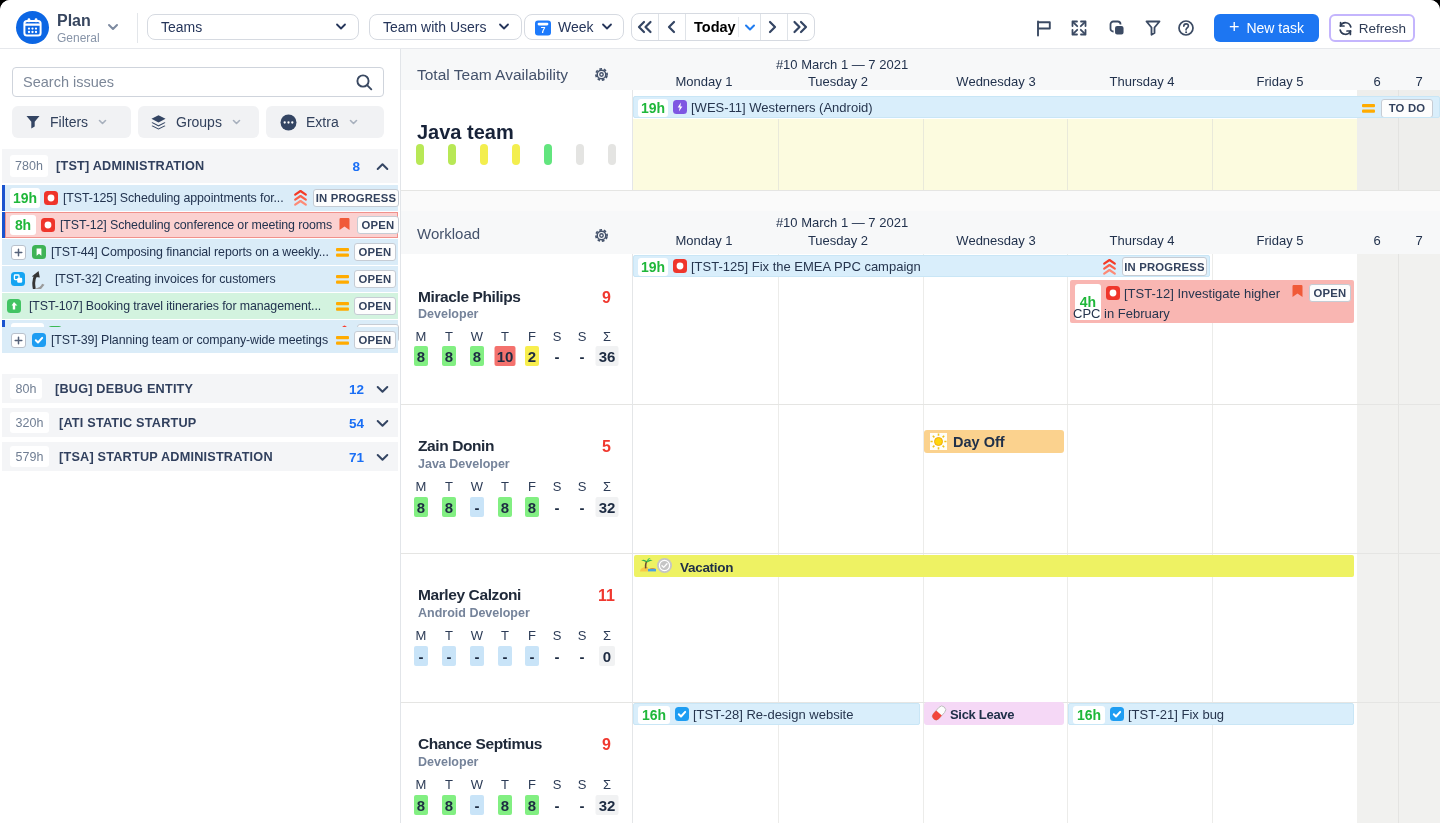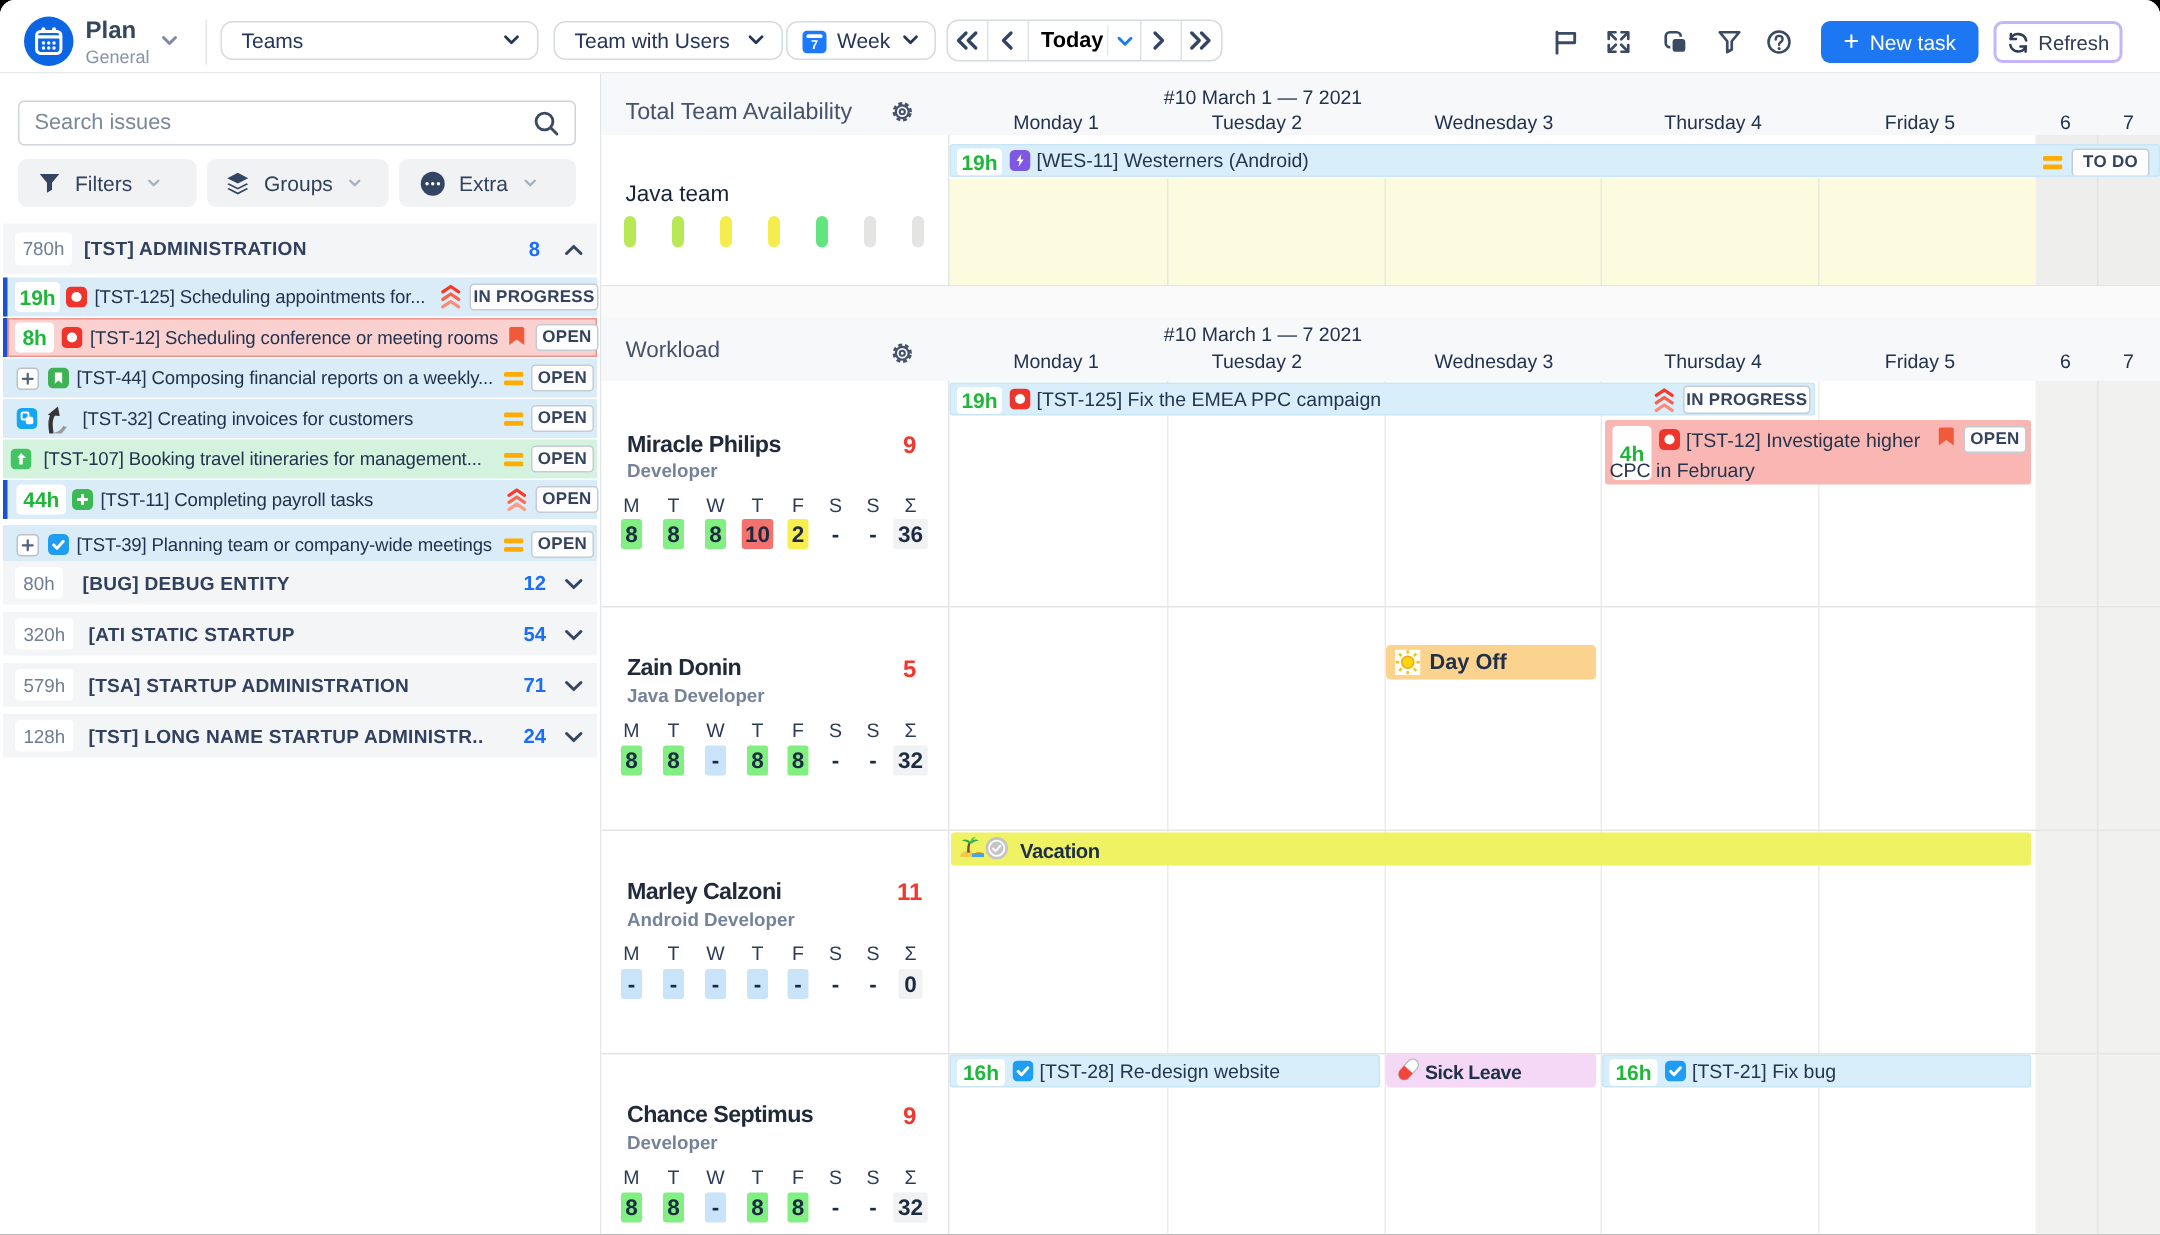--- a/index.html
+++ b/index.html
@@ -277,21 +277,21 @@
       </svg>
   <div class="stxt" style="left:62px;">[TST-11] Completing payroll tasks</div>
   <svg style="position:absolute;left:332px;top:3.5px;" width="15" height="19" viewBox="0 0 16 19" fill="none">
     <path d="M2.5 6l5.5-3.8L13.5 6" stroke="#fa3b2b" stroke-width="2.3" stroke-linejoin="round" stroke-linecap="round"></path>
     <path d="M2.5 11l5.5-3.8L13.5 11" stroke="#fc6a50" stroke-width="2.3" stroke-linejoin="round" stroke-linecap="round"></path>
     <path d="M2.5 16l5.5-3.8L13.5 16" stroke="#fd9b88" stroke-width="2.3" stroke-linejoin="round" stroke-linecap="round"></path>
   </svg>
   <div class="badge" style="left:352px;top:4px;width:42px;height:18px;">OPEN</div>
 </div>
 
-<div class="srow" style="top:327px;height:26px;background:#daecf8;margin-top:23px;">
+<div class="srow" style="top:327px;height:26px;background:#daecf8;">
   <div class="abs" style="left:9px;top:5.5px;width:15px;height:15px;background:#fff;border:1px solid #b9c1cc;border-radius:3px;"></div>
   <svg style="position:absolute;left:9px;top:5.5px;" width="15" height="15" viewBox="0 0 15 15" fill="none">
         <path d="M7.5 4.2v6.6M4.2 7.5h6.6" stroke="#55627a" stroke-width="1.5" stroke-linecap="round"></path>
       </svg>
   <svg style="position:absolute;left:30px;top:6px;" width="14" height="14" viewBox="0 0 14 14">
         <rect width="14" height="14" rx="3.5" fill="#1e9df2"></rect>
         <path d="M3.8 7.3l2.2 2.2 4.2-4.6" stroke="#fff" stroke-width="2" fill="none" stroke-linecap="round" stroke-linejoin="round"></path>
       </svg>
   <div class="stxt" style="left:49px;">[TST-39] Planning team or company-wide meetings</div>
   <svg style="position:absolute;left:334px;top:6.5px;" width="13" height="13" viewBox="0 0 13 13">
@@ -314,28 +314,20 @@
   <div class="gtitle" style="left:57px;">[ATI STATIC STARTUP</div>
   <div class="gcount" style="right:34px;">54</div>
   <svg style="position:absolute;right:9px;top:11px;" width="13" height="9" viewBox="0 0 13 9" fill="none">
         <path d="M1.7 2l4.8 4.7L11.3 2" stroke="#344563" stroke-width="2" stroke-linecap="round" stroke-linejoin="round"></path>
       </svg>
 </div>
 <div class="grp" style="top:442px;height:29px;">
   <div class="gpill" style="left:8px;top:4px;width:39px;height:21px;">579h</div>
   <div class="gtitle" style="left:57px;">[TSA] STARTUP ADMINISTRATION</div>
   <div class="gcount" style="right:34px;">71</div>
-  <svg style="position:absolute;right:9px;top:11px;" width="13" height="9" viewBox="0 0 13 9" fill="none">
-        <path d="M1.7 2l4.8 4.7L11.3 2" stroke="#344563" stroke-width="2" stroke-linecap="round" stroke-linejoin="round"></path>
-      </svg>
-</div>
-<div class="grp" style="top:476px;height:29px;">
-  <div class="gpill" style="left:8px;top:4px;width:39px;height:21px;">128h</div>
-  <div class="gtitle" style="left:57px;">[TST] LONG NAME STARTUP ADMINISTR..</div>
-  <div class="gcount" style="right:34px;">24</div>
   <svg style="position:absolute;right:9px;top:11px;" width="13" height="9" viewBox="0 0 13 9" fill="none">
         <path d="M1.7 2l4.8 4.7L11.3 2" stroke="#344563" stroke-width="2" stroke-linecap="round" stroke-linejoin="round"></path>
       </svg>
 </div>
 
 <div class="abs" style="left:401px;top:49px;width:1039px;height:41px;background:#f7f8f9;"></div>
 <div class="abs" style="left:417px;top:66px;font-size:15.5px;color:#44526b;">Total Team Availability</div>
 <svg class="abs" style="left:593px;top:66px;" width="17" height="17" viewBox="0 0 17 17" fill="none">
   <circle cx="8.5" cy="8.5" r="5.6" stroke="#44526b" stroke-width="1.7" stroke-dasharray="2.6 1.9" transform="rotate(11 8.5 8.5)"></circle>
   <circle cx="8.5" cy="8.5" r="4.3" stroke="#44526b" stroke-width="1.5"></circle>
@@ -351,21 +343,21 @@
 <div class="dayl" style="left:1419px;top:74px;">7</div>
 
 <div class="abs" style="left:401px;top:90px;width:1039px;height:100px;background:#fff;"></div>
 <div class="abs" style="left:1357px;top:90px;width:83px;height:100px;background:#eeeeec;"></div>
 <div class="abs" style="left:1398px;top:90px;width:1px;height:100px;background:#e3e3e1;"></div>
 <div class="abs" style="left:633px;top:119px;width:724px;height:71px;background:#fcfbdf;"></div>
 <div class="vline" style="left:778px;top:119px;height:71px;background:#e9e9da;"></div>
 <div class="vline" style="left:923px;top:119px;height:71px;background:#e9e9da;"></div>
 <div class="vline" style="left:1067px;top:119px;height:71px;background:#e9e9da;"></div>
 <div class="vline" style="left:1212px;top:119px;height:71px;background:#e9e9da;"></div>
-<div class="abs" style="left:417px;top:121px;font-size:15px;font-weight:400;color:#172238;">Java team</div>
+<div class="abs" style="left:417px;top:121px;font-size:20px;font-weight:700;color:#172238;">Java team</div>
 <div class="abs" style="left:416px;top:144px;width:7.5px;height:21px;border-radius:4px;background:#b8e856;"></div>
 <div class="abs" style="left:448px;top:144px;width:7.5px;height:21px;border-radius:4px;background:#b8e856;"></div>
 <div class="abs" style="left:480px;top:144px;width:7.5px;height:21px;border-radius:4px;background:#f3ee4e;"></div>
 <div class="abs" style="left:512px;top:144px;width:7.5px;height:21px;border-radius:4px;background:#f3ee4e;"></div>
 <div class="abs" style="left:544px;top:144px;width:7.5px;height:21px;border-radius:4px;background:#62e57e;"></div>
 <div class="abs" style="left:576px;top:144px;width:7.5px;height:21px;border-radius:4px;background:#e4e4e2;"></div>
 <div class="abs" style="left:608px;top:144px;width:7.5px;height:21px;border-radius:4px;background:#e4e4e2;"></div>
 <div class="bar" style="left:633px;top:96px;width:807px;background:#d9eefb;border:1px solid #c9e6f6;">
   <div class="pill" style="left:4px;top:2px;width:30px;height:18px;">19h</div>
   <svg style="position:absolute;left:39px;top:3px;" width="14" height="14" viewBox="0 0 14 14">

